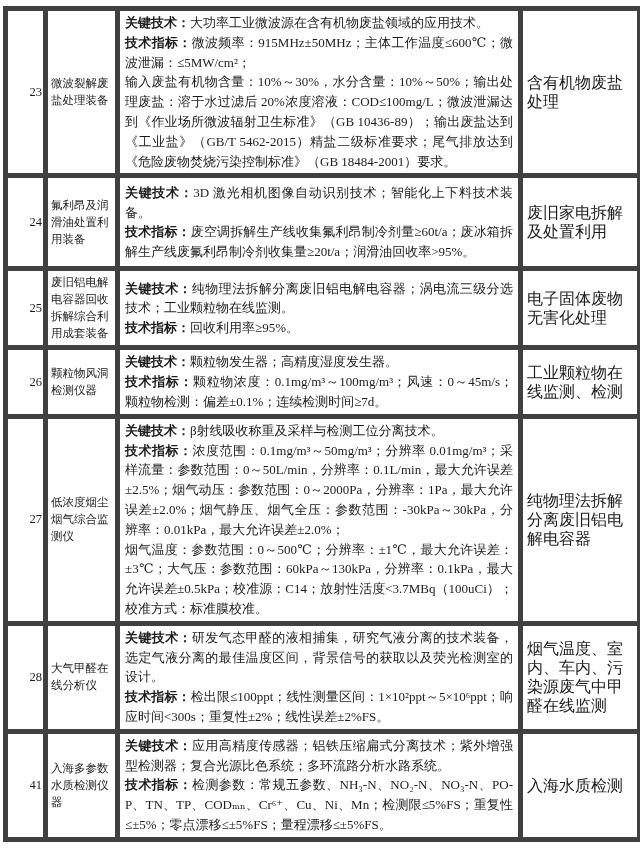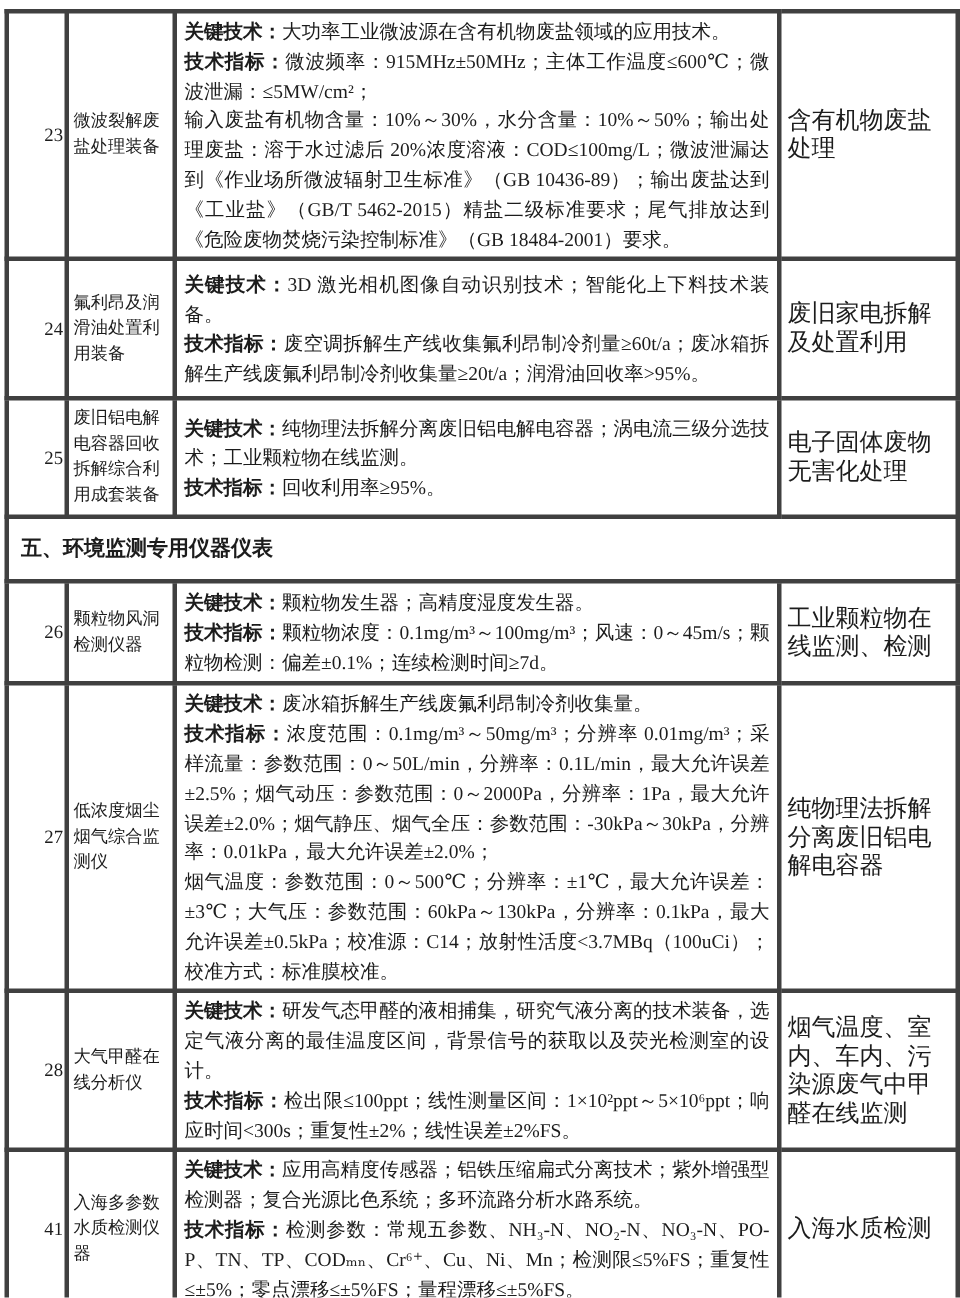--- a/index.html
+++ b/index.html
@@ -6,21 +6,21 @@
   body{
     width:640px;height:865px;overflow:hidden;
     font-family:"Liberation Serif","DejaVu Serif",serif;
     color:#1c1c1c;
   }
   table{
     border-collapse:collapse;table-layout:fixed;
     width:634px;margin:6px 0 0 3px;
   }
   td{
-    border:3px solid #404040;
+    border:5px solid #404040;
     vertical-align:middle;
     overflow:hidden;
   }
   col.c-num{width:40px;}
   col.c-name{width:72px;}
   col.c-desc{width:403px;}
   col.c-app{width:119px;}
   .num{
     text-align:right;
     font-size:12.5px;
@@ -94,39 +94,36 @@
     <tr class="r25">
       <td class="num">25</td>
       <td class="name">废旧铝电解电容器回收拆解综合利用成套装备</td>
       <td class="desc">
         <p><span class="lbl">关键技术：</span><span>纯物理法拆解分离废旧铝电解电容器；涡电流三级分选技术；工业颗粒物在线监测。</span></p>
         <p><span class="lbl">技术指标：</span><span>回收利用率≥95%。</span></p>
       </td>
       <td class="app">电子固体废物无害化处理</td>
     </tr>
 
-    <tr class="section sec">
-      <td colspan="4">五、环境监测专用仪器仪表</td>
-    </tr>
 
     <tr class="r26">
       <td class="num">26</td>
       <td class="name">颗粒物风洞检测仪器</td>
       <td class="desc">
         <p><span class="lbl">关键技术：</span><span>颗粒物发生器；高精度湿度发生器。</span></p>
         <p><span class="lbl">技术指标：</span><span>颗粒物浓度：0.1mg/m³～100mg/m³；风速：0～45m/s；颗粒物检测：偏差±0.1%；连续检测时间≥7d。</span></p>
       </td>
       <td class="app">工业颗粒物在线监测、检测</td>
     </tr>
 
     <tr class="r27">
       <td class="num">27</td>
       <td class="name">低浓度烟尘烟气综合监测仪</td>
       <td class="desc">
-        <p><span class="lbl">关键技术：</span><span>废冰箱拆解生产线废氟利昂制冷剂收集量。</span></p>
+        <p><span class="lbl">关键技术：</span><span>β射线吸收称重及采样与检测工位分离技术。</span></p>
         <p><span class="lbl">技术指标：</span><span>浓度范围：0.1mg/m³～50mg/m³；分辨率 0.01mg/m³；采样流量：参数范围：0～50L/min，分辨率：0.1L/min，最大允许误差±2.5%；烟气动压：参数范围：0～2000Pa，分辨率：1Pa，最大允许误差±2.0%；烟气静压、烟气全压：参数范围：-30kPa～30kPa，分辨率：0.01kPa，最大允许误差±2.0%；</span></p>
         <p><span>烟气温度：参数范围：0～500℃；分辨率：±1℃，最大允许误差：±3℃；大气压：参数范围：60kPa～130kPa，分辨率：0.1kPa，最大允许误差±0.5kPa；校准源：C14；放射性活度&lt;3.7MBq（100uCi）；校准方式：标准膜校准。</span></p>
       </td>
       <td class="app">纯物理法拆解分离废旧铝电解电容器</td>
     </tr>
 
     <tr class="r28">
       <td class="num">28</td>
       <td class="name">大气甲醛在线分析仪</td>
       <td class="desc">

